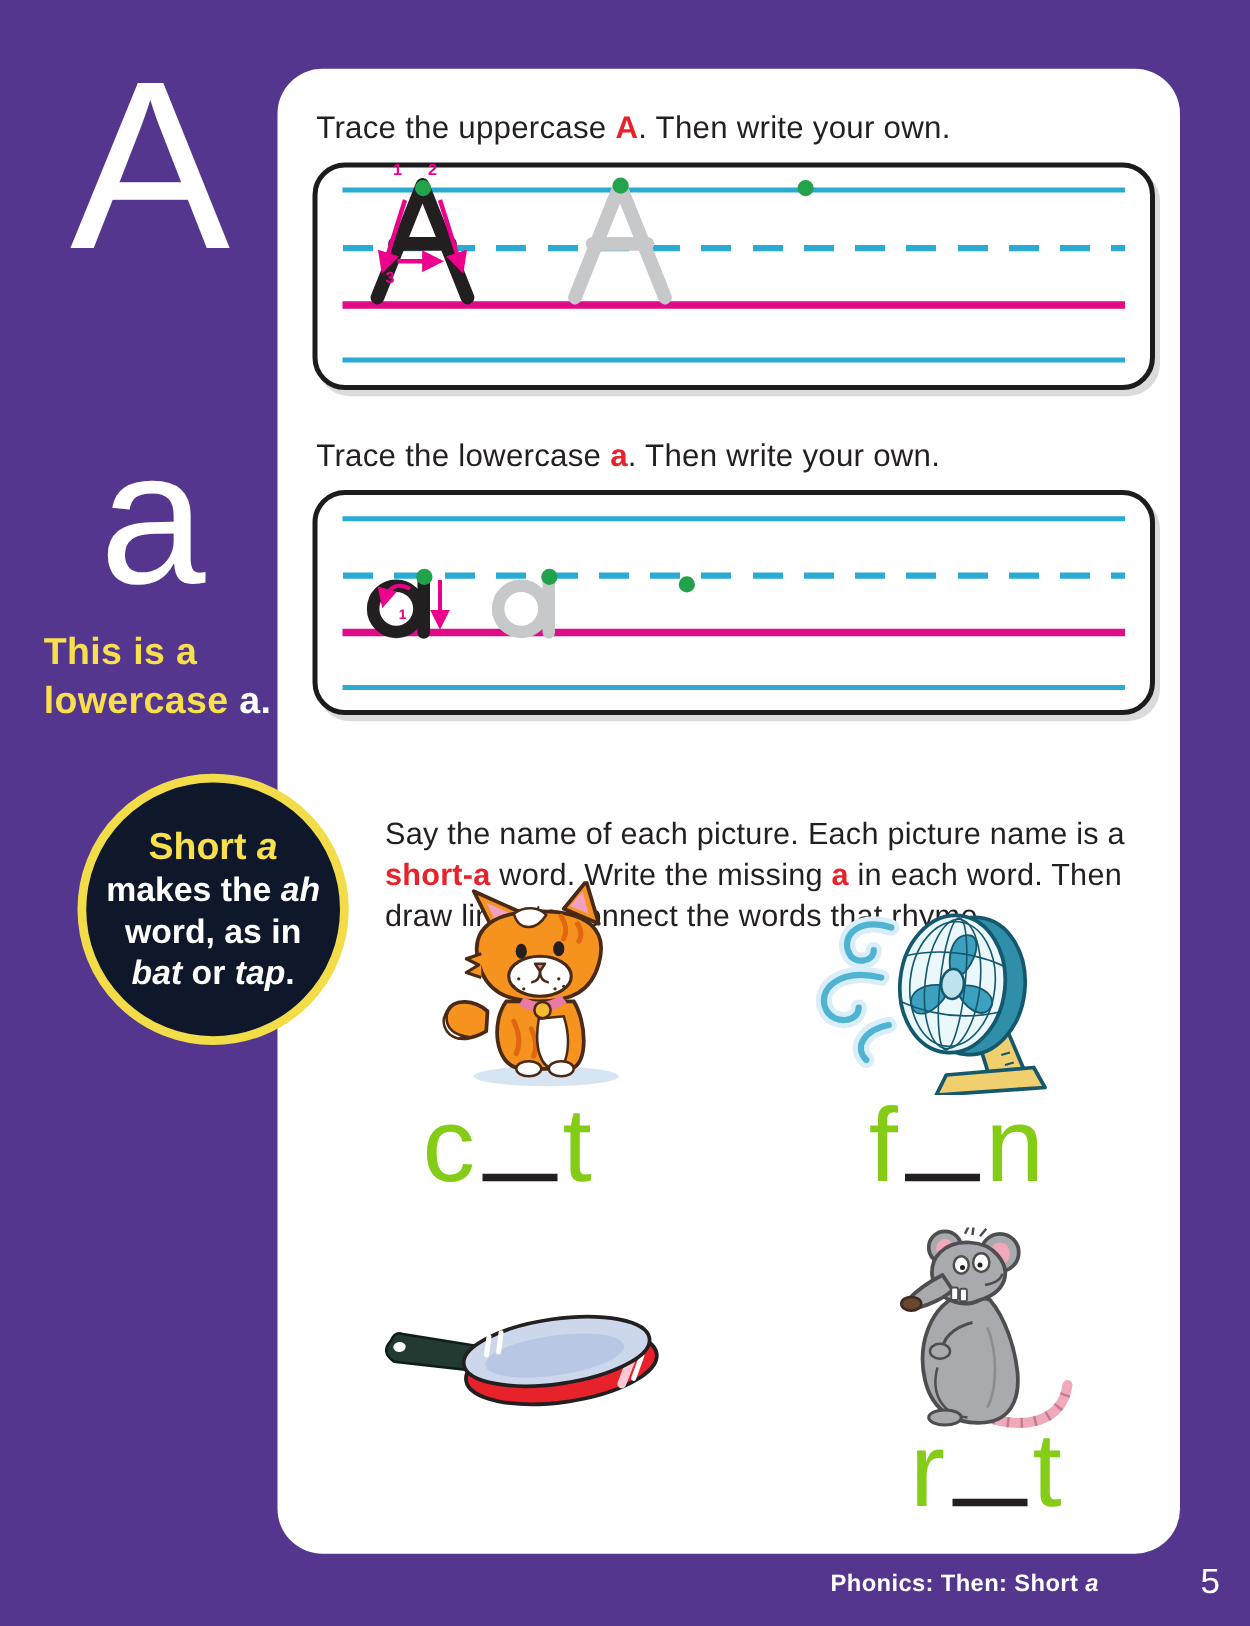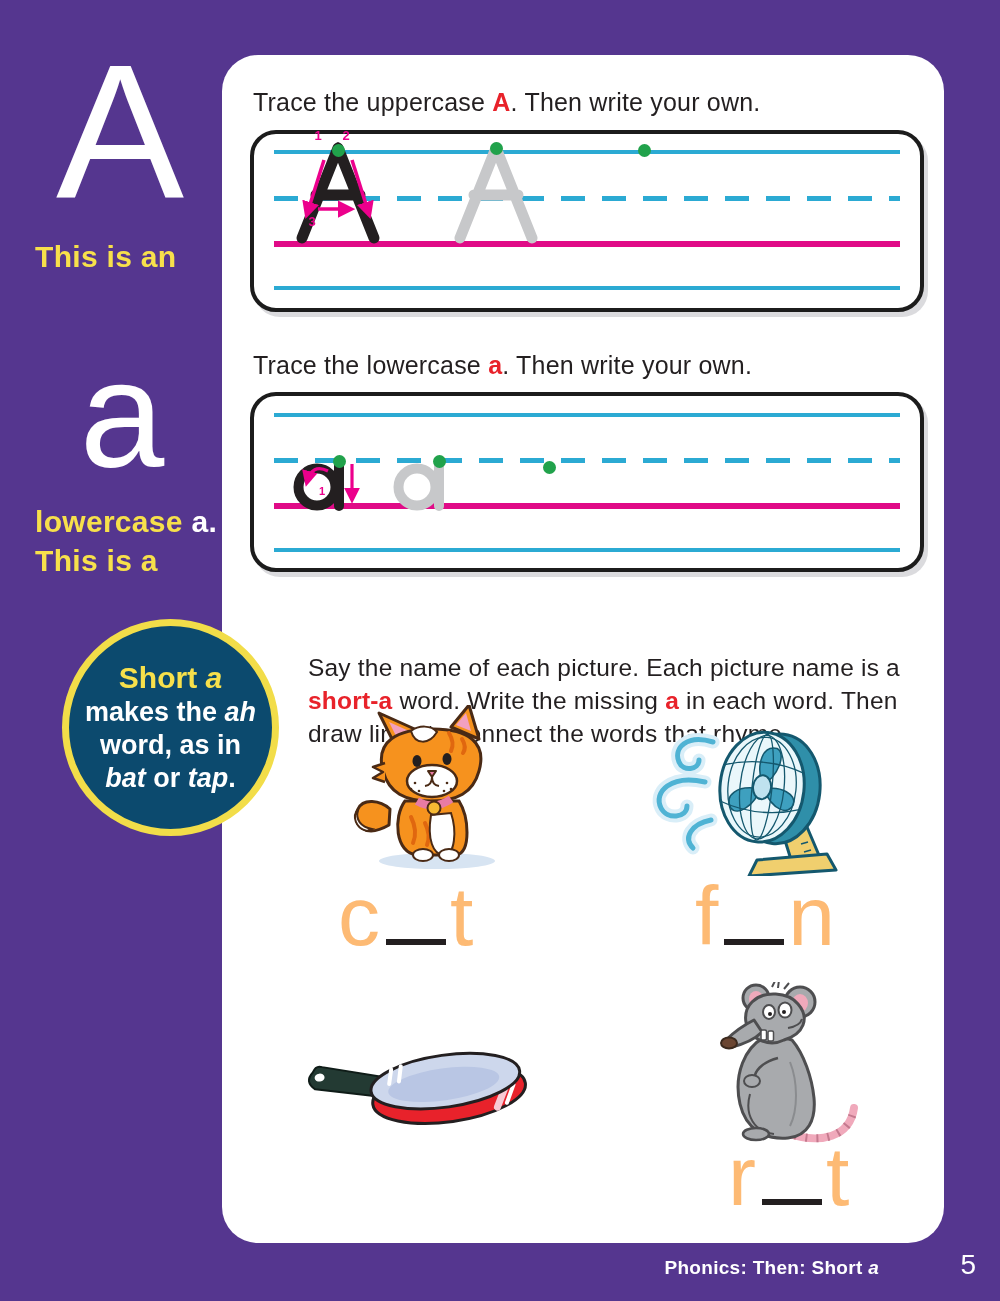--- a/index.html
+++ b/index.html
@@ -10,66 +10,65 @@
          background:#ffffff;border-radius:36px;}
   
   .bigA{position:absolute;left:30px;top:36px;width:180px;text-align:center;
         color:#ffffff;font-size:192px;line-height:1;font-weight:400;}
   .biga{position:absolute;left:52px;top:338px;width:140px;text-align:center;
         color:#ffffff;font-size:152px;line-height:1;font-weight:400;}
   .caption{position:absolute;left:35px;color:#f7e04b;font-weight:700;
            font-size:30px;line-height:1.3;letter-spacing:.3px;}
   .caption .white{color:#ffffff;}
   .bubble{position:absolute;left:62px;top:619px;width:217px;height:217px;border-radius:50%;
-          background:#0c4a6e;border:7px solid #f2dd49;box-sizing:border-box;
+          background:#0f172a;border:7px solid #f2dd49;box-sizing:border-box;
           display:flex;flex-direction:column;justify-content:center;align-items:center;
           text-align:right;color:#ffffff;font-weight:700;}
   .bubble .title{color:#f7e04b;font-size:30px;line-height:1.2;}
   .bubble .line{font-size:27px;line-height:1.22;}
   .it{font-style:italic;}
   
   .instr{position:absolute;left:240px;color:#231f20;font-size:25px;letter-spacing:.2px;white-space:nowrap;margin-left:13px;}
   .red{color:#e8222a;font-weight:700;}
   .para{position:absolute;left:308px;top:603px;width:620px;color:#231f20;
         font-size:24.5px;line-height:33px;letter-spacing:.2px;margin-top:48px;}
   
   .tracebox{position:absolute;left:250px;width:674px;background:#fff;
             border:4px solid #1c1c1c;border-radius:26px;box-sizing:border-box;
             box-shadow:4px 5px 0 rgba(110,110,125,.25);}
   .hline{position:absolute;left:20px;right:20px;}
   .lsolid{height:4px;background:#2baad3;}
   .ldash{height:5px;background:repeating-linear-gradient(90deg,#2baad3 0 24px,transparent 24px 41px);}
   .lpink{height:6px;background:#e00b87;}
   .dot{position:absolute;width:13px;height:13px;border-radius:50%;background:#21a24b;}
   
-  .word{position:absolute;font-size:84px;line-height:1;color:#fdba74;white-space:nowrap;letter-spacing:2px;}
+  .word{position:absolute;font-size:84px;line-height:1;color:#84cc16;white-space:nowrap;letter-spacing:2px;}
   .word .blank{display:inline-block;width:60px;border-bottom:6px solid #231f20;margin:0 4px;}
   
   .footer-label{position:absolute;top:1257px;right:121px;color:#ffffff;font-weight:700;
                 font-size:19px;letter-spacing:.3px;white-space:nowrap;}
   .footer-num{position:absolute;top:1249px;right:24px;color:#ffffff;font-size:28px;}
   svg{display:block;}
   svg text{font-family:"Liberation Sans",sans-serif;}
 </style>
 </head>
 <body>
 
 <div class="page">
 
   <div class="panel"></div>
 
   <div class="bigA">A</div>
   <div class="caption" style="top:237px;">
-    <div><span>This is an</span></div>
   </div>
 
   <div class="biga">a</div>
   <div class="caption" style="top:502px;">
+    <div><span>This is a</span></div>
     <div><span>lowercase </span><span class="white">a.</span></div>
-    <div><span>This is a</span></div>
   </div>
 
   <div class="bubble">
     <div class="title"><span>Short </span><span class="it">a</span></div>
     <div class="line"><span>makes the </span><span class="it">ah</span></div>
     <div class="line">word, as in</div>
     <div class="line"><span class="it">bat</span><span> or </span><span class="it">tap</span><span>.</span></div>
   </div>
 
   <div class="instr" style="top:88px;">

